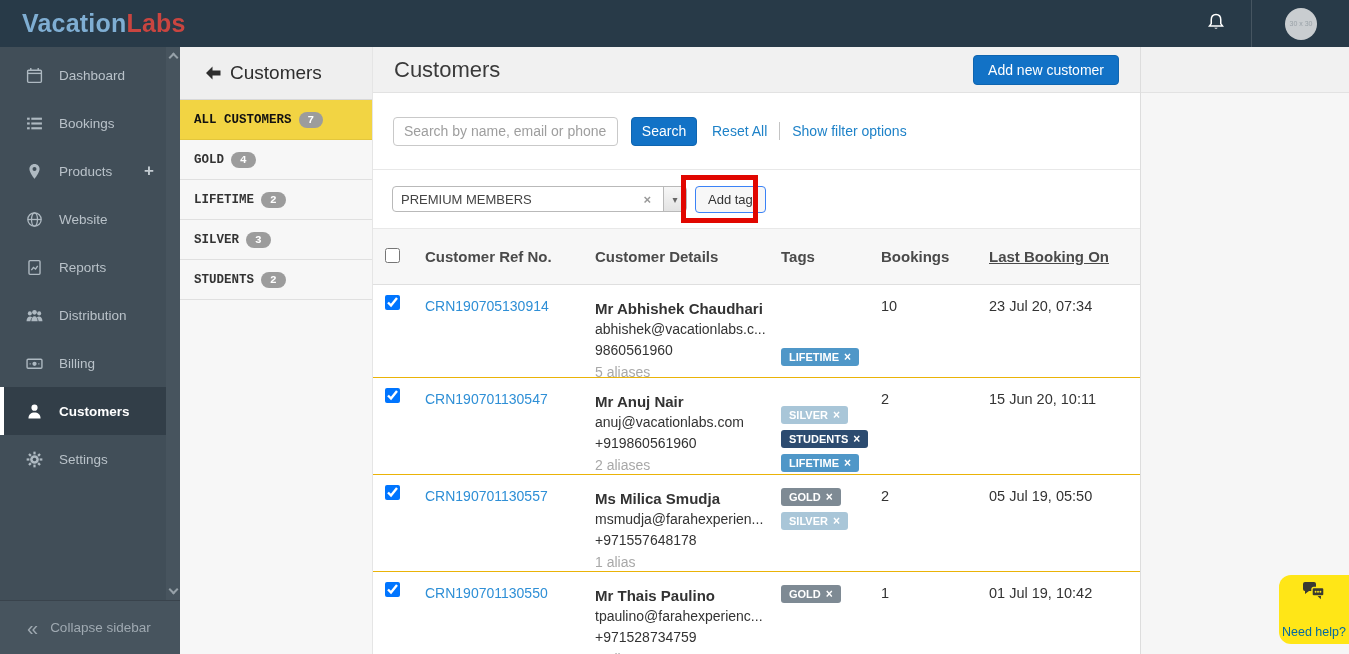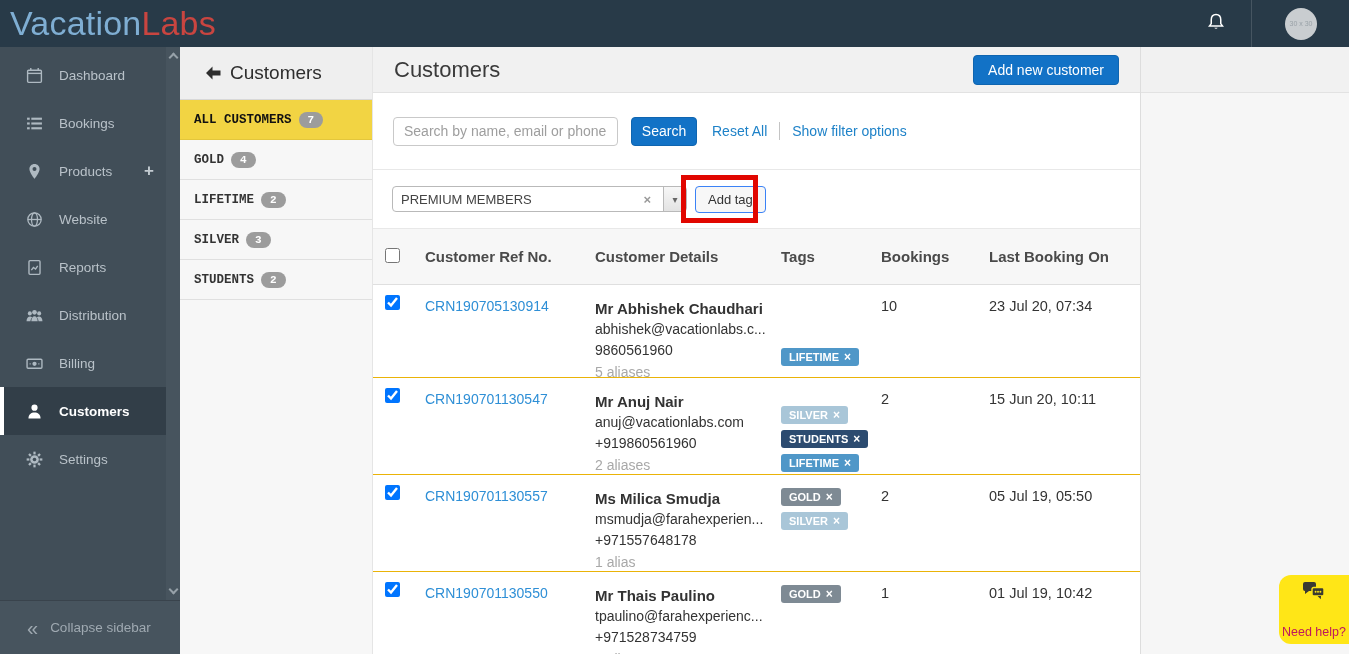--- a/index.html
+++ b/index.html
@@ -1,21 +1,21 @@
 <!DOCTYPE html>
 <html><head>
 <meta charset="utf-8">
 <style>
   * { margin:0; padding:0; box-sizing:border-box; }
   html,body { width:1349px; height:654px; overflow:hidden; font-family:"Liberation Sans", sans-serif; background:#F6F6F6; }
   .stage { position:relative; width:1349px; height:654px; overflow:hidden; }
 
   
   .navbar { position:absolute; left:0; top:0; width:1349px; height:47px; background:#283A48; display:flex; align-items:center; z-index:30; }
-  .logo { margin-left:10px; font-size:34px; font-weight:normal; letter-spacing:.2px; cursor:pointer; }
+  .logo { margin-left:22px; font-size:25px; font-weight:bold; letter-spacing:.2px; cursor:pointer; }
   .logo .p1 { color:#7FAED3; }
   .logo .p2 { color:#C94540; }
   .nav-right { margin-left:auto; display:flex; align-items:center; height:100%; }
   .bell-wrap { width:70px; display:flex; justify-content:center; cursor:pointer; }
   .nav-divider { width:1px; height:47px; background:rgba(255,255,255,.14); }
   .avatar { width:32px; height:32px; border-radius:50%; background:#C9CDD0; color:#9AA2A8; font-size:7px; display:flex; align-items:center; justify-content:center; margin:0 32px 0 33px; cursor:pointer; }
 
   
   .sidebar { position:absolute; left:0; top:47px; width:180px; height:607px; background:#414E58; z-index:20; }
   .side-nav { position:absolute; left:0; top:0; width:166px; padding-top:4px; }
@@ -56,21 +56,21 @@
   .combo-text { flex:1; display:flex; align-items:center; padding:0 8px; font-size:13px; color:#444; }
   .combo-clear { margin-left:auto; color:#999; font-weight:bold; font-size:13px; padding:0 4px; cursor:pointer; }
   .combo-arrow { width:23px; border-left:1px solid #B9B9B9; background:linear-gradient(#F7F7F7,#E3E3E3); display:flex; align-items:center; justify-content:center; color:#666; font-size:10px; cursor:pointer; }
   .btn-addtag { margin-left:8px; height:27px; padding:0 12px; background:#F7F7F7; border:1px solid #3b82f6; border-radius:4px; font-size:13px; color:#333; cursor:pointer; font-family:inherit; }
   .annotation-box { position:absolute; left:308px; top:5px; width:77px; height:48px; border:5px solid #E10600; pointer-events:none; }
 
   
   .trow { display:grid; grid-template-columns:44px 170px 186px 100px 104px auto; }
   .table-header { height:56px; background:#F7F7F7; border-bottom:1px solid #DFDFDF; align-items:center; font-size:15px; font-weight:bold; color:#4A4A4A; }
   .th { padding-left:8px; }
-  .th-date { padding-left:12px; }
+  .th-date { padding-left:12px;text-decoration:underline; }
   .th-check { padding-left:12px; }
   .th-check input, .cell-check input { width:15px; height:15px; cursor:pointer; }
   #rows { height:369px; overflow:hidden; }
   .row { border-bottom:1px solid #eab308; background:#fff; font-size:14px; color:#333; }
   #rows .row:nth-child(1) { height:93px; }
   #rows .row:nth-child(2) { height:97px; }
   #rows .row:nth-child(3) { height:97px; }
   #rows .row:nth-child(4) { height:120px; }
   .cell { padding-top:13px; padding-left:8px; }
   .cell-check { padding-left:12px; padding-top:10px; }
@@ -87,21 +87,21 @@
   .pill .x { font-size:12px; line-height:1; cursor:pointer; }
   .cell-bookings,.cell-date { font-size:14.5px; }
   .cell-date { padding-left:12px; }
 
   
   .gutter { position:absolute; left:1140px; top:47px; width:209px; height:607px; background:#F6F6F6; border-left:1px solid #DDDDDD; }
   .gutter-top { height:46px; background:#F1F1F1; border-bottom:1px solid #E2E2E2; }
 
   
   .need-help { position:absolute; right:0; top:575px; width:70px; height:69px; background:#FFE617; border-radius:12px 0 0 12px; display:flex; flex-direction:column; align-items:center; justify-content:center; gap:3px; cursor:pointer; z-index:40; }
-  .need-help-label { font-size:12.5px; color:#be185d;margin-top:16px; }
+  .need-help-label { font-size:12.5px; color:#0369a1;margin-top:16px; }
 </style>
 </head>
 <body>
 
 <div class="stage">
 
   <div class="navbar">
     <div class="logo">
       <span class="p1">Vacation</span><span class="p2">Labs</span>
     </div>

